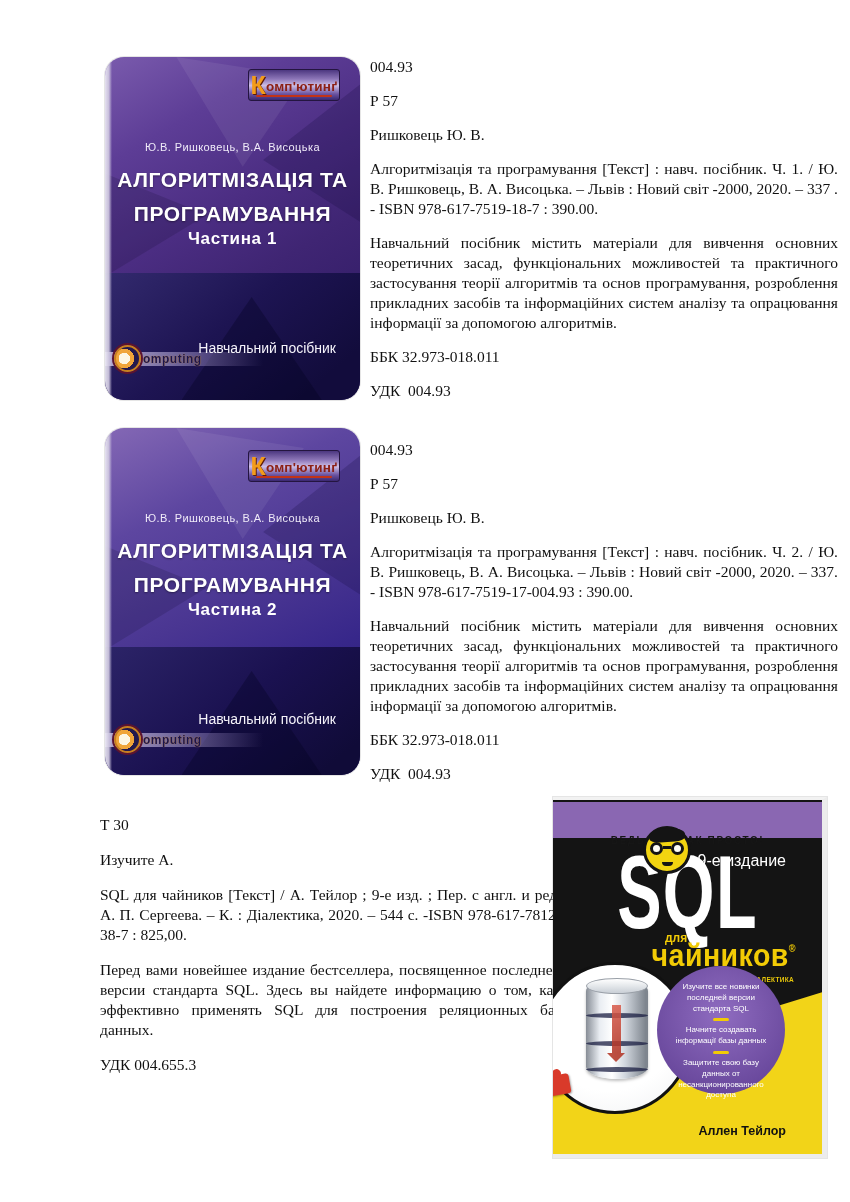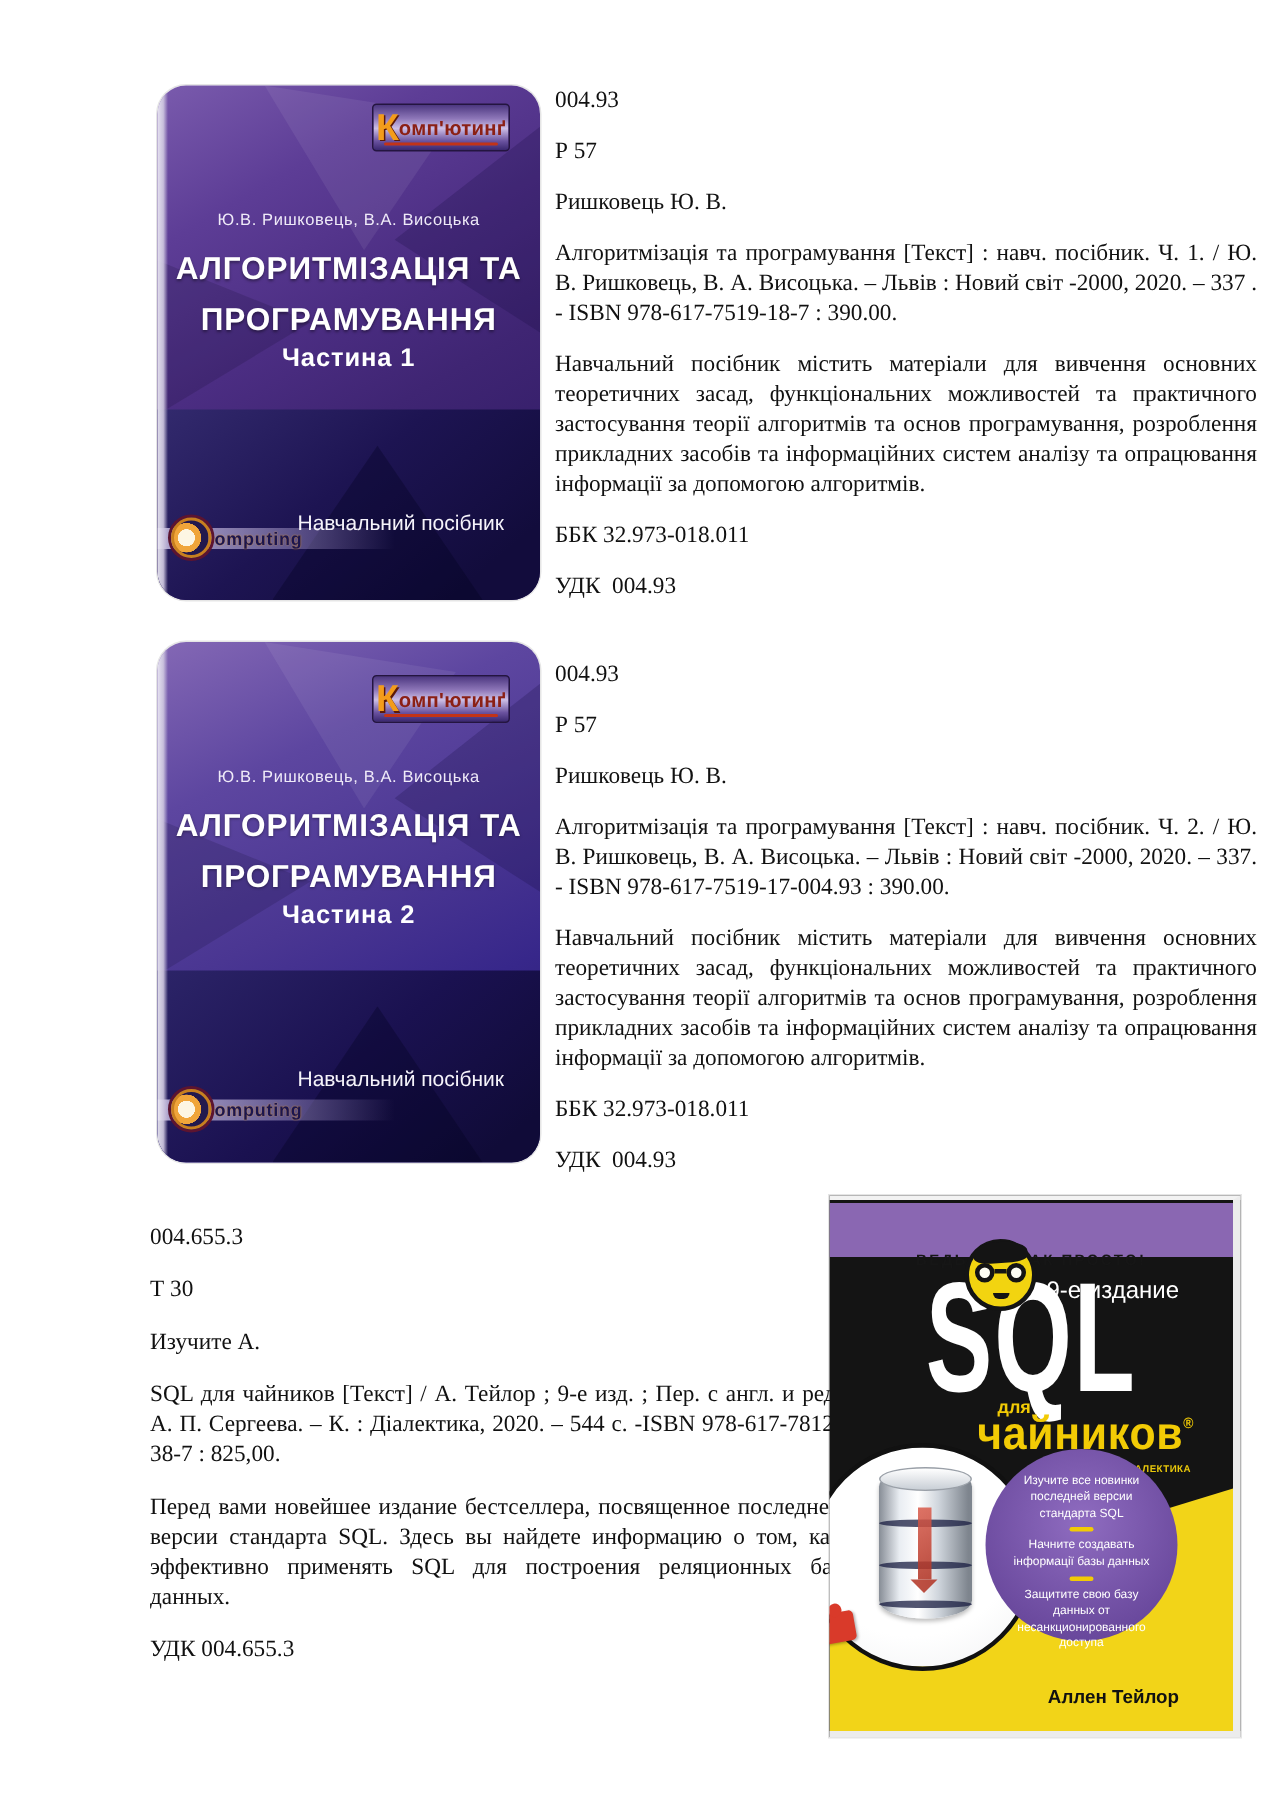--- a/index.html
+++ b/index.html
@@ -190,21 +190,20 @@
     <p class="line">004.93</p>
     <p class="line">Р 57</p>
     <p class="line">Ришковець Ю. В.</p>
     <p class="para">Алгоритмізація та програмування [Текст] : навч. посібник. Ч. 2. / Ю. В. Ришковець, В. А. Висоцька. – Львів : Новий світ -2000, 2020. – 337. - ISBN 978-617-7519-17-004.93 : 390.00.</p>
     <p class="para">Навчальний посібник містить матеріали для вивчення основних теоретичних засад, функціональних можливостей та практичного застосування теорії алгоритмів та основ програмування, розроблення прикладних засобів та інформаційних систем аналізу та опрацювання інформації за допомогою алгоритмів.</p>
     <p class="line">ББК 32.973-018.011</p>
     <p class="line ws">УДК  004.93</p>
   </div>
 
   <div class="bib bib3" style="left:100px; top:815px; width:461px;">
-    <p class="line">004.655.3</p>
     <p class="line">Т 30</p>
     <p class="line">Изучите А.</p>
     <p class="para">SQL для чайников [Текст] / А. Тейлор ; 9-е изд. ; Пер. с англ. и ред. А. П. Сергеева. – К. : Діалектика, 2020. – 544 с. -ISBN 978-617-7812-38-7 : 825,00.</p>
     <p class="para">Перед вами новейшее издание бестселлера, посвященное последней версии стандарта SQL. Здесь вы найдете информацию о том, как эффективно применять SQL для построения реляционных баз данных.</p>
     <p class="line">УДК 004.655.3</p>
   </div>
 
   <div class="cover cover-sql" style="left:553px; top:797px; width:274px; height:361px;">
     <div class="sql-band">
       <span>ВЕДЬ ЭТО ТАК ПРОСТО!</span>

